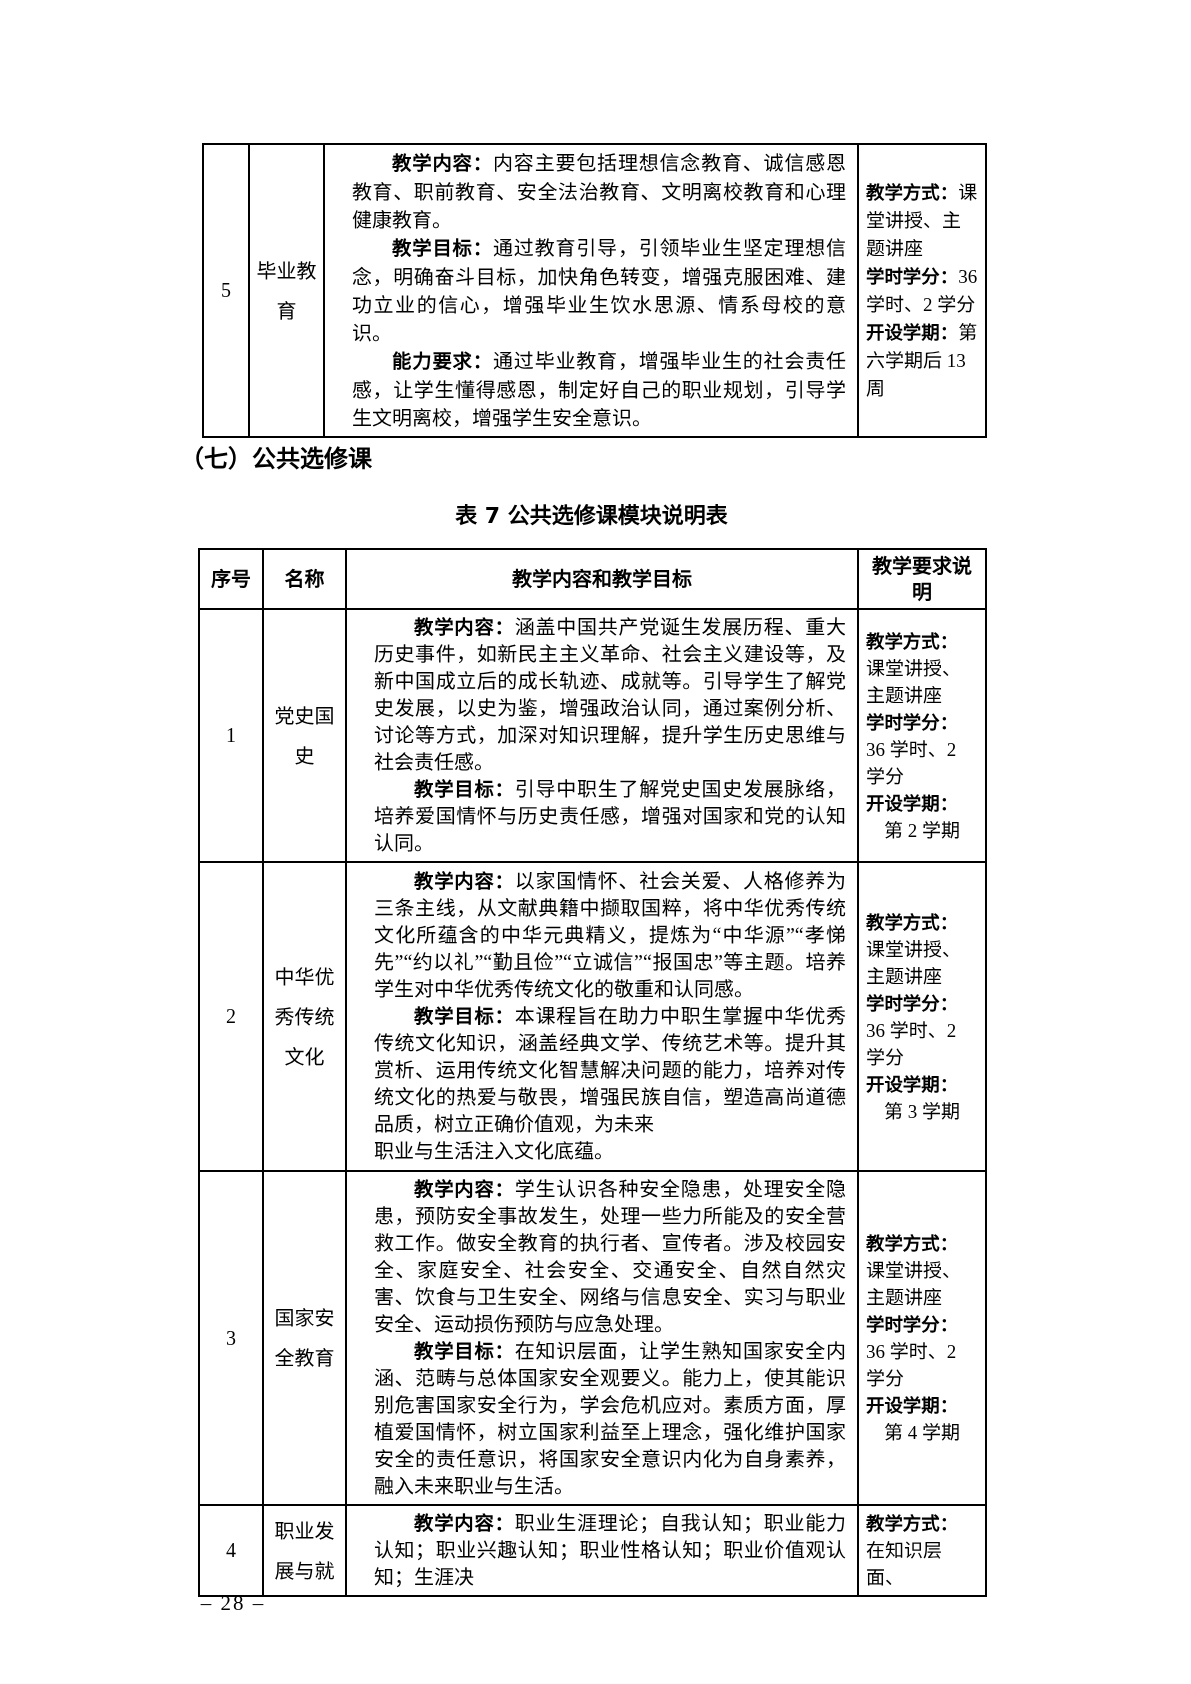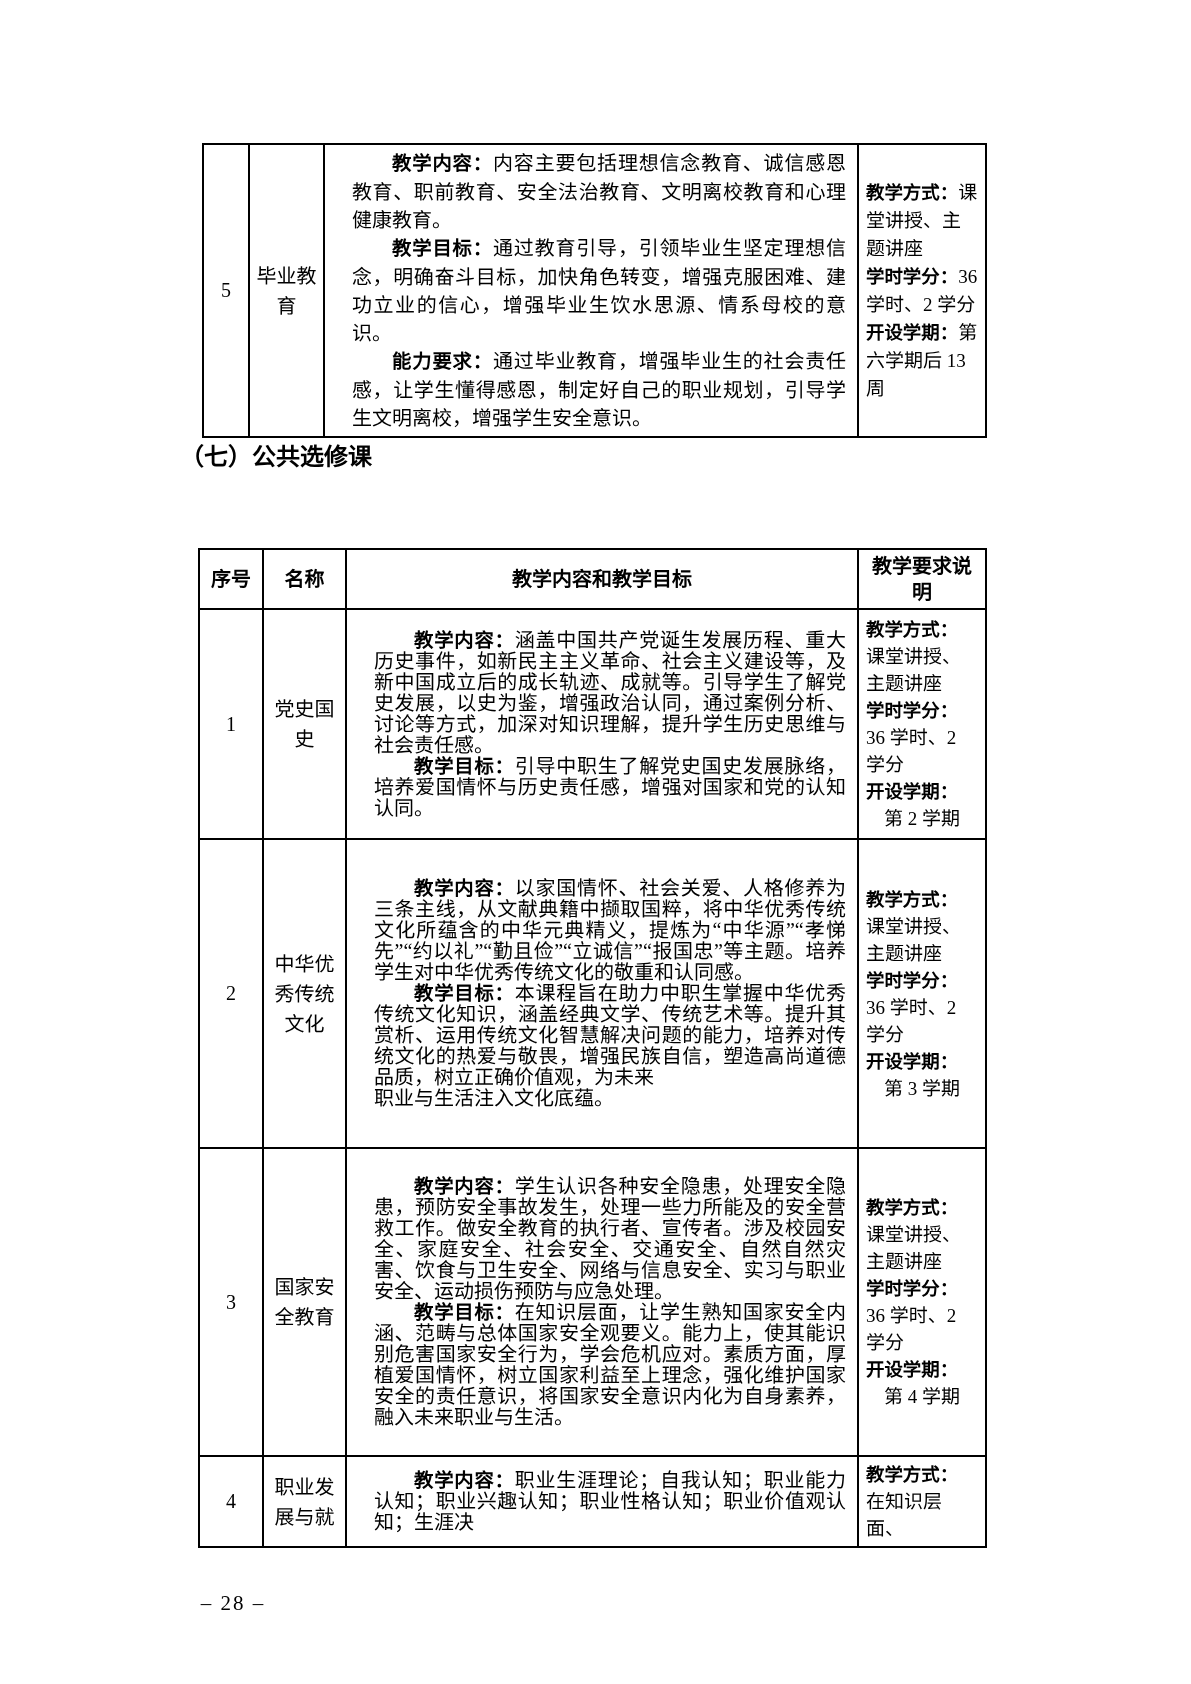--- a/index.html
+++ b/index.html
@@ -5,21 +5,21 @@
   * { margin:0; padding:0; box-sizing:border-box; }
   html,body { background:#ffffff; }
   .page {
     position:relative; width:1191px; height:1684px; background:#ffffff;
     color:#000; font-family:"Liberation Serif","DejaVu Serif",serif;
     font-size:20px; overflow:hidden;
   }
   table.tbl { position:absolute; border-collapse:collapse; table-layout:fixed; }
   .tbl td, .tbl th { border:2px solid #000; overflow:hidden; vertical-align:middle; }
   .seq { text-align:center; font-size:20px; }
-  .name { text-align:center; line-height:30px; padding:2px 4px; }
+  .name { text-align:center; line-height:40px; padding:2px 4px; }
   .content { padding:4px 11px; text-align:justify; }
   .para { text-indent:2em;margin-left:16px; }
   .para.noindent { text-indent:0; }
   .lbl { font-family:"DejaVu Sans","Liberation Sans",sans-serif; font-weight:bold; font-size:0.97em; }
   .req { padding:4px 7px; font-size:19px;border-radius:30px; }
   
   .t1 { left:202px; top:143px; width:783px; }
   .t1 tr { height:280px; }
   .t1 .content { line-height:28px; }
   .t1 .req { line-height:28px; }
@@ -27,29 +27,29 @@
   .t2 { left:198px; top:548px; width:787px; }
   .t2 .hr { height:60px; }
   .t2 .r1 { height:230px; }
   .t2 .r2 { height:309px; }
   .t2 .r3 { height:308px; }
   .t2 .r4 { height:64px; }
   .t2 th {
     font-family:"DejaVu Sans","Liberation Sans",sans-serif; font-weight:bold;
     text-align:center; font-size:20px; line-height:26px; padding:2px 4px;
   }
-  .t2 .content { line-height:21px; }
+  .t2 .content { line-height:27px; }
   .t2 .req { line-height:27px; }
   .t2 .req .lbl { display:block; }
   .t2 .req .val { display:block; }
   .t2 .req .val.sem { text-indent:0.95em; }
   .req-item b, .req-item span { word-break:break-all; }
   .section-heading {
     position:absolute; left:180px; top:444px;
-    font-family:Liberation Mono, monospace;
+    font-family:Liberation Sans, sans-serif;
     font-weight:bold; font-size:24px; line-height:30px;
   }
   .table-title {
     position:absolute; left:198px; top:502px; width:787px; text-align:center;
     font-family:"DejaVu Sans","Liberation Sans",sans-serif;
     font-weight:bold; font-size:22px; line-height:28px;
   }
   .page-number {
     position:absolute; left:178px; top:1566px; width:110px; text-align:center;
     font-size:21px; letter-spacing:2px;margin-top:25px;
@@ -80,20 +80,21 @@
           <p class="req-item"><b class="lbl">教学方式：</b><span>课堂讲授、主题讲座</span></p>
           <p class="req-item"><b class="lbl">学时学分：</b><span>36 学时、2 学分</span></p>
           <p class="req-item"><b class="lbl">开设学期：</b><span>第六学期后 13 周</span></p>
         </td>
       </tr>
     </tbody>
   </table>
 
   <div class="section-heading">（七）公共选修课</div>
 
+  <div class="table-title">表 7 公共选修课模块说明表</div>
 
   <table class="tbl t2">
     <colgroup>
         <col style="width:64px">
         <col style="width:83px">
         <col style="width:512px">
         <col style="width:128px">
       </colgroup>
     <tbody>
       <tr class="hr">

